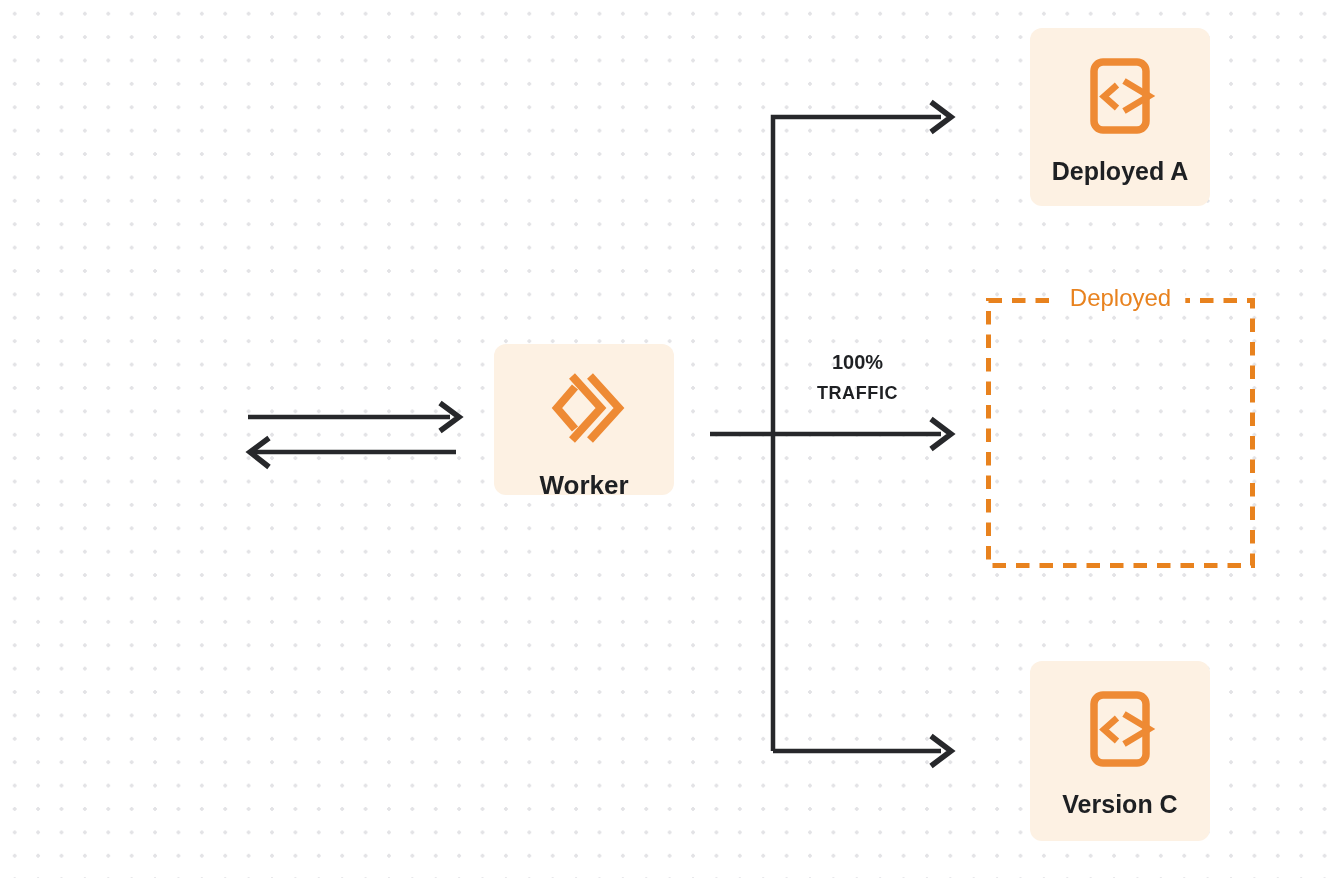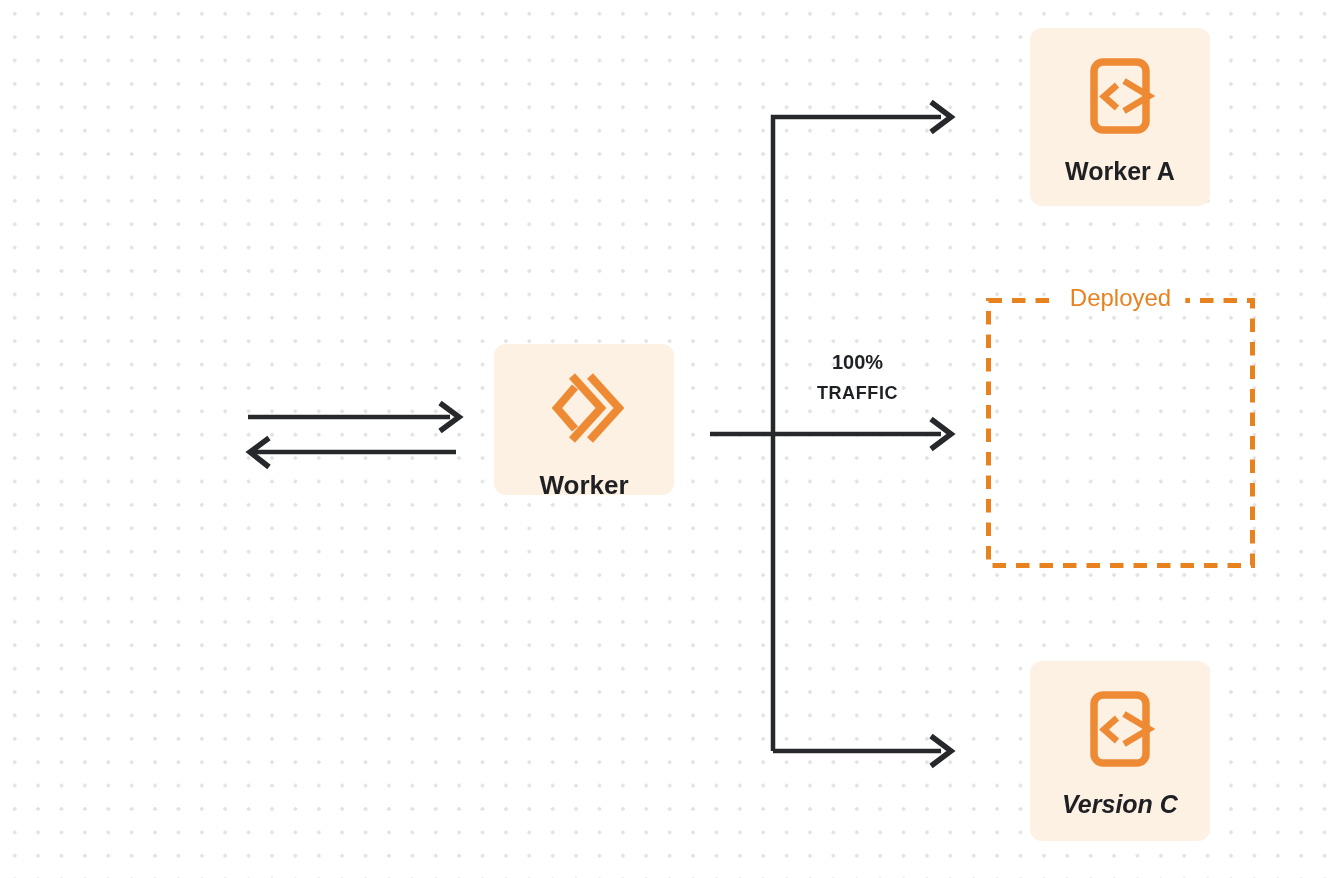--- a/index.html
+++ b/index.html
@@ -27,21 +27,21 @@
   .node-cream{background:#fdf1e3;}
   .node .label{font-size:26px;line-height:30px;}
   .version .label{font-size:25px;}
   .client{left:30px;top:344px;width:181px;height:180px;border-radius:10px;}
   .worker{left:494px;top:344px;width:180px;height:151px;padding-top:28px;}
   .worker .label{margin-top:26px;}
   .version{width:180px;height:178px;padding-top:30px;}
   .version .label{margin-top:22px;}
   .version-a{left:1030px;top:28px;}
   .version-b{left:1030px;top:345px;}
-  .version-c{left:1030px;top:661px;height:180px;font-style:italic;}
+  .version-c{left:1030px;top:661px;height:180px;}
   .icon-svg{display:block;overflow:visible;}
   .traffic-label{
     position:absolute;left:780px;top:351px;width:155px;
     text-align:center;color:#1e2023;font-weight:bold;
   }
   .traffic-label .l1{font-size:20px;line-height:22px;}
   .traffic-label .l2{font-size:18px;line-height:20px;margin-top:10px;letter-spacing:0.6px;}
   .deployed-group{position:absolute;left:986px;top:298px;width:269px;height:270px;}
   .deployed-border{position:absolute;left:0;top:0;}
   .deployed-label{
@@ -87,21 +87,21 @@
     <div class="l1">100%</div>
     <div class="l2">TRAFFIC</div>
   </div>
 
   <div class="node node-cream version version-a">
     <svg class="icon-svg" width="60" height="76" viewBox="0 0 60 76" xmlns="http://www.w3.org/2000/svg">
       <rect x="4" y="4" width="52" height="68" rx="9" stroke="#ee8a34" stroke-width="7.5" fill="none"></rect>
       <path d="M27 27 L14 38.5 L27 50" stroke="#ee8a34" stroke-width="6.5" fill="none"></path>
       <path d="M34 23 L59 38 L34 53" stroke="#ee8a34" stroke-width="6.5" fill="none"></path>
     </svg>
-    <div class="label">Worker A</div>
+    <div class="label">Deployed A</div>
   </div>
 
   <div class="deployed-group">
     <svg class="deployed-border" width="269" height="270" viewBox="0 0 269 270" xmlns="http://www.w3.org/2000/svg">
       <rect x="2.5" y="2.5" width="264" height="265" fill="none" stroke="#e8821e" stroke-width="5" stroke-dasharray="13.5 10"></rect>
     </svg>
     <div class="deployed-label">Deployed</div>
   </div>
 
 

